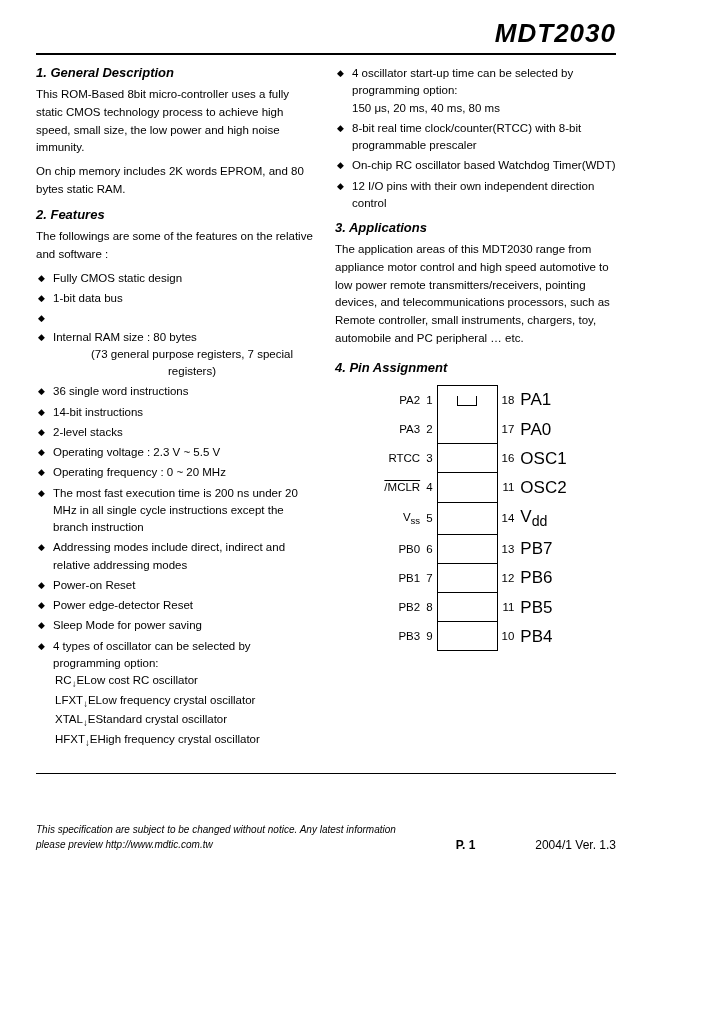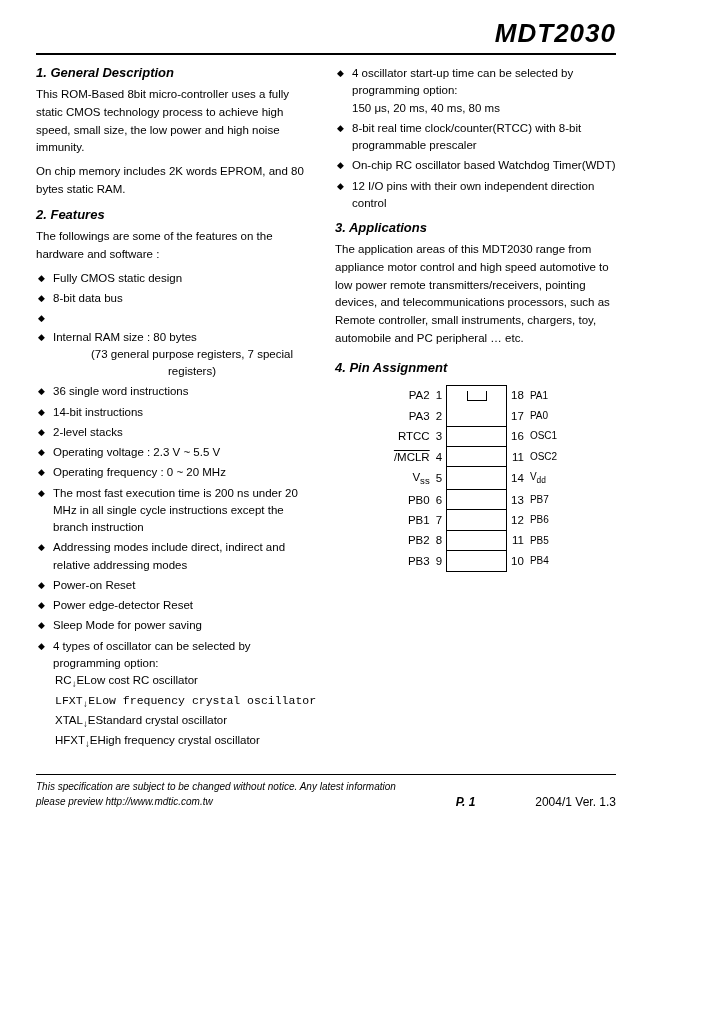--- a/index.html
+++ b/index.html
@@ -101,21 +101,21 @@
       border: 1.5px solid #000;
       text-align: center;
       background: #fff;
     }
     .pin-table .left-name {
       text-align: right;
       font-size: 11.5px;
     }
     .pin-table .right-name {
       text-align: left;
-      font-size: 10px;
+      font-size: 17px;
     }
     .pin-table .left-num {
       text-align: left;
       font-size: 11.5px;
       padding-left: 2px;
     }
     .pin-table .right-num {
       text-align: right;
       font-size: 11.5px;
       padding-right: 2px;
@@ -133,26 +133,26 @@
       margin-top: 18px;
       padding-top: 4px;
       display: flex;
       justify-content: space-between;
       align-items: flex-end;
     }
     .footer-left {
       font-style: italic;
       font-size: 10px;
       line-height: 1.5;
+      margin-top: 44px;
     }
     .footer-center {
       font-size: 12px;
       font-weight: bold;
       text-align: center;
-      font-style: italic;
     }
     .footer-right {
       font-size: 12px;
       text-align: center;
     }
     .overline {
       text-decoration: overline;
     }
   </style>
 </head>
@@ -165,30 +165,30 @@
   </div>
 
   <div class="two-col">
 
     <div class="col-left">
       <div class="section-title first">1. General Description</div>
       <p class="body-text">This ROM-Based 8bit micro-controller uses a fully static CMOS technology process to achieve high speed, small size, the low power and high noise immunity.</p>
       <p class="body-text">On chip memory includes 2K words EPROM, and 80 bytes static RAM.</p>
 
       <div class="section-title">2. Features</div>
-      <p class="body-text">The followings are some of the features on the hardware and software :</p>
+      <p class="body-text">The followings are some of the features on the relative and software :</p>
 
       <ul class="bullet-list">
         <li>
             <span class="bullet-diamond">◆</span>
             <span>Fully CMOS static design</span>
           </li>
         <li>
             <span class="bullet-diamond">◆</span>
-            <span>8-bit data bus</span>
+            <span>1-bit data bus</span>
           </li>
         <li>
             <span class="bullet-diamond">◆</span>
           </li>
         <li>
           <span class="bullet-diamond">◆</span>
           <span>
             Internal RAM size : 80 bytes<br>
             <span style="padding-left:14px; display:inline-block;text-align:center;">(73 general purpose registers, 7 special registers)</span>
           </span>
@@ -231,21 +231,21 @@
           </li>
         <li>
             <span class="bullet-diamond">◆</span>
             <span>Sleep Mode for power saving</span>
           </li>
         <li>
           <span class="bullet-diamond">◆</span>
           <span>
             4 types of oscillator can be selected by programming option:<br>
             <span style="display:inline-block; padding-left:2px;text-align:right;">RC<sub>↓</sub>ELow cost RC oscillator</span><br>
-            <span style="display:inline-block; padding-left:2px;font-family:Liberation Mono, monospace;">LFXT<sub>↓</sub>ELow frequency crystal oscillator</span><br>
+            <span style="display:inline-block; padding-left:2px;">LFXT<sub>↓</sub>ELow frequency crystal oscillator</span><br>
             <span style="display:inline-block; padding-left:2px;">XTAL<sub>↓</sub>EStandard crystal oscillator</span><br>
             <span style="display:inline-block; padding-left:2px;">HFXT<sub>↓</sub>EHigh frequency crystal oscillator</span>
           </span>
         </li>
       </ul>
     </div>
 
     <div class="col-right">
 
       <ul class="bullet-list">

